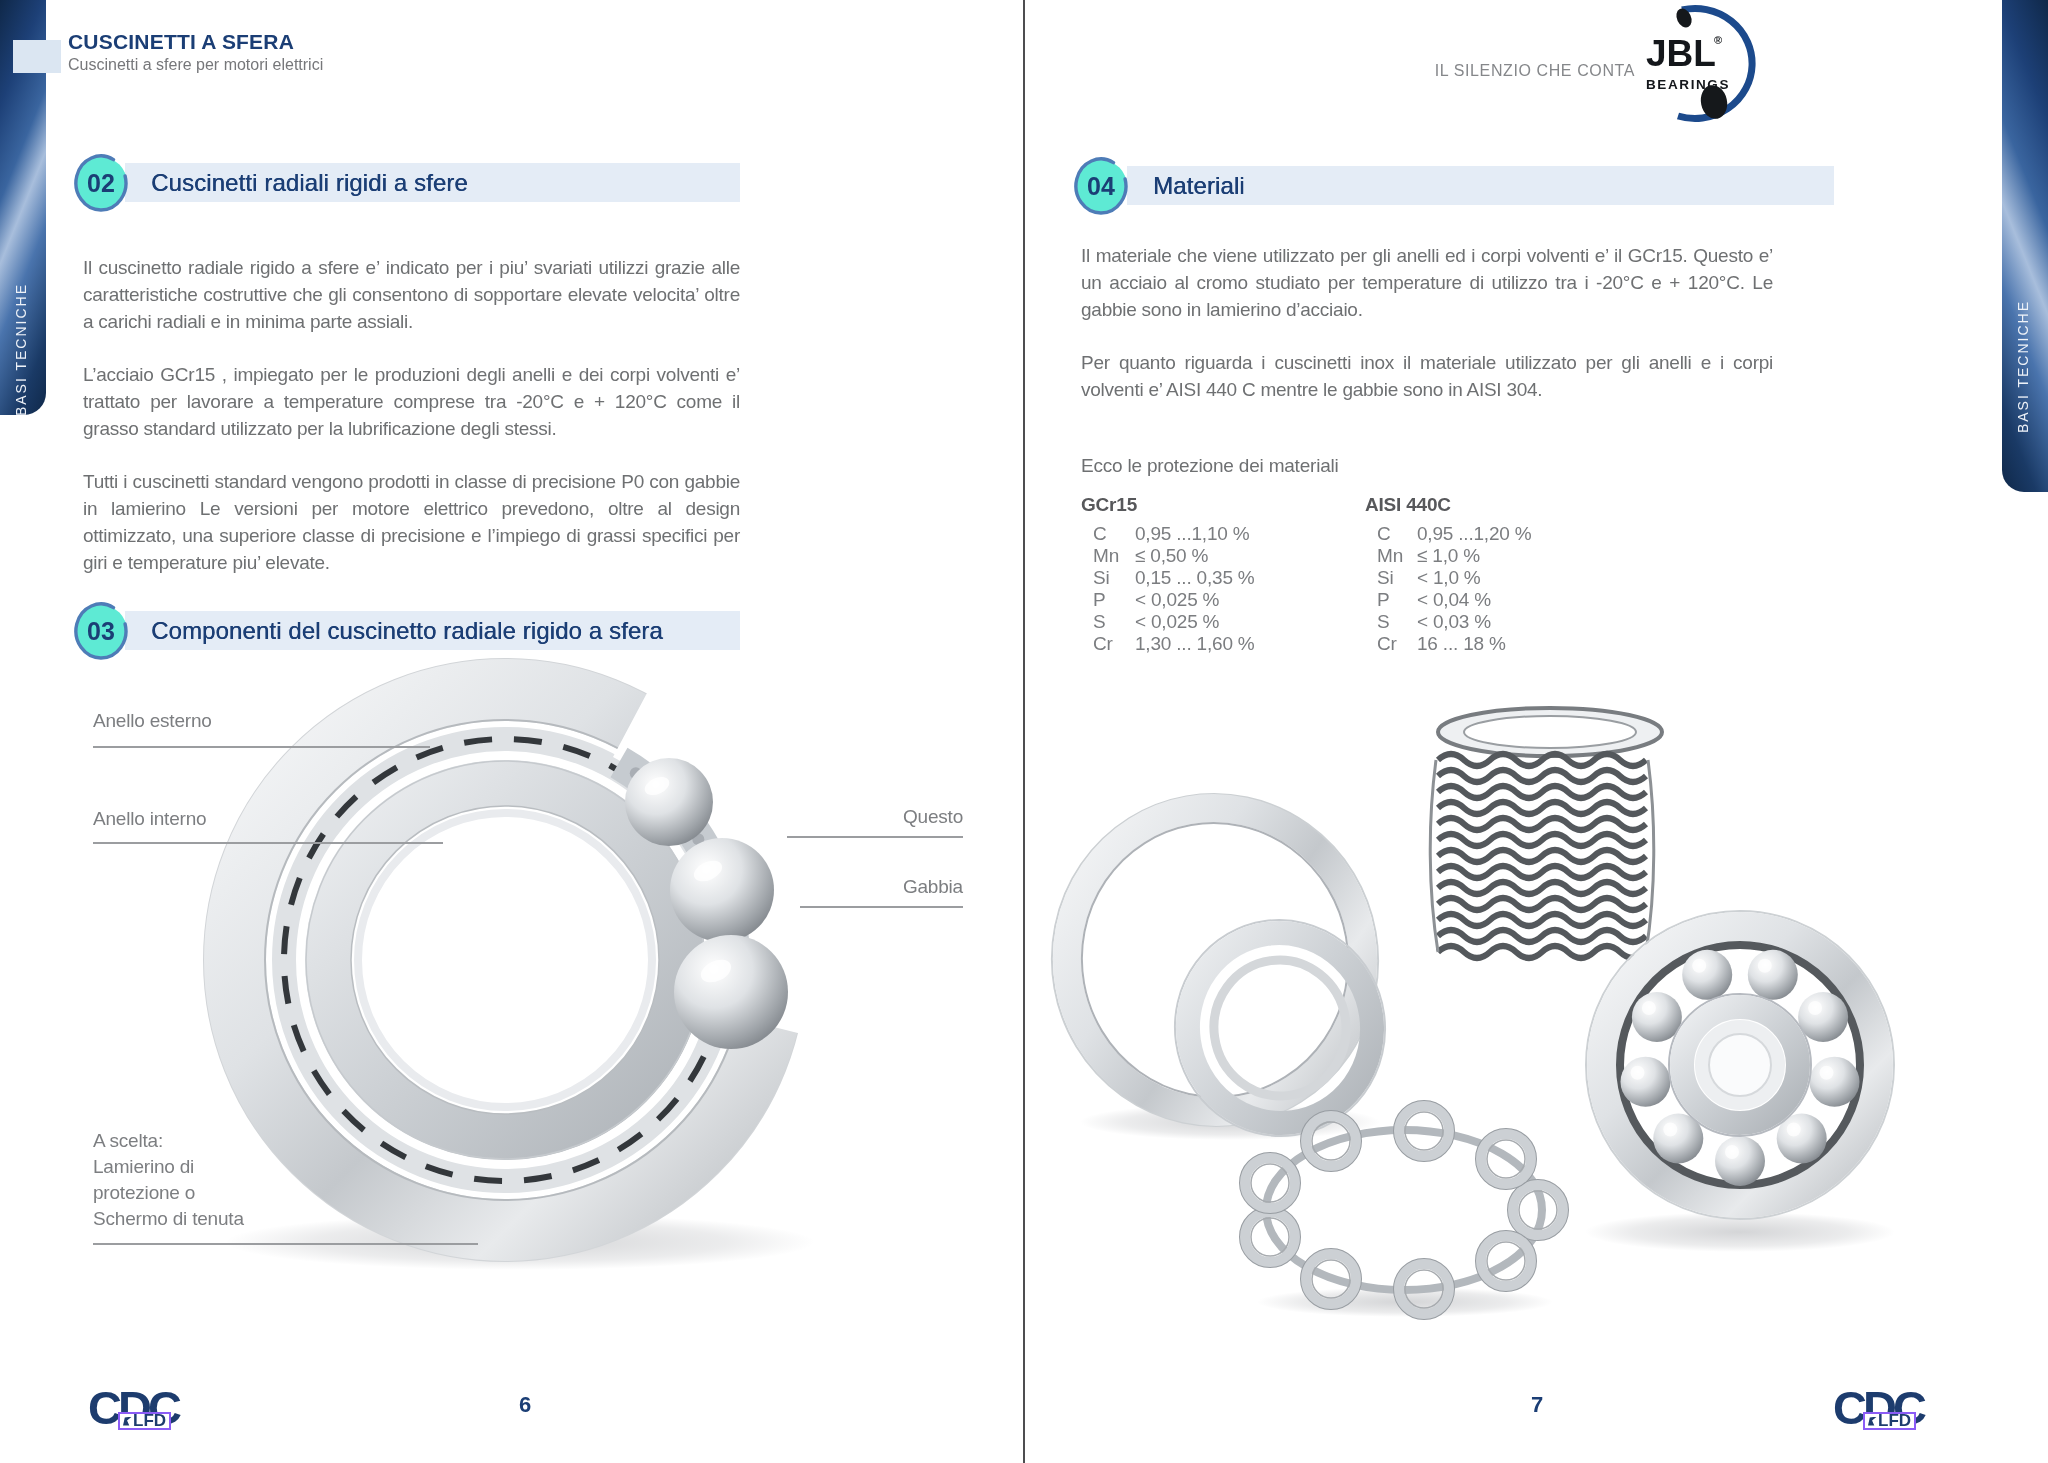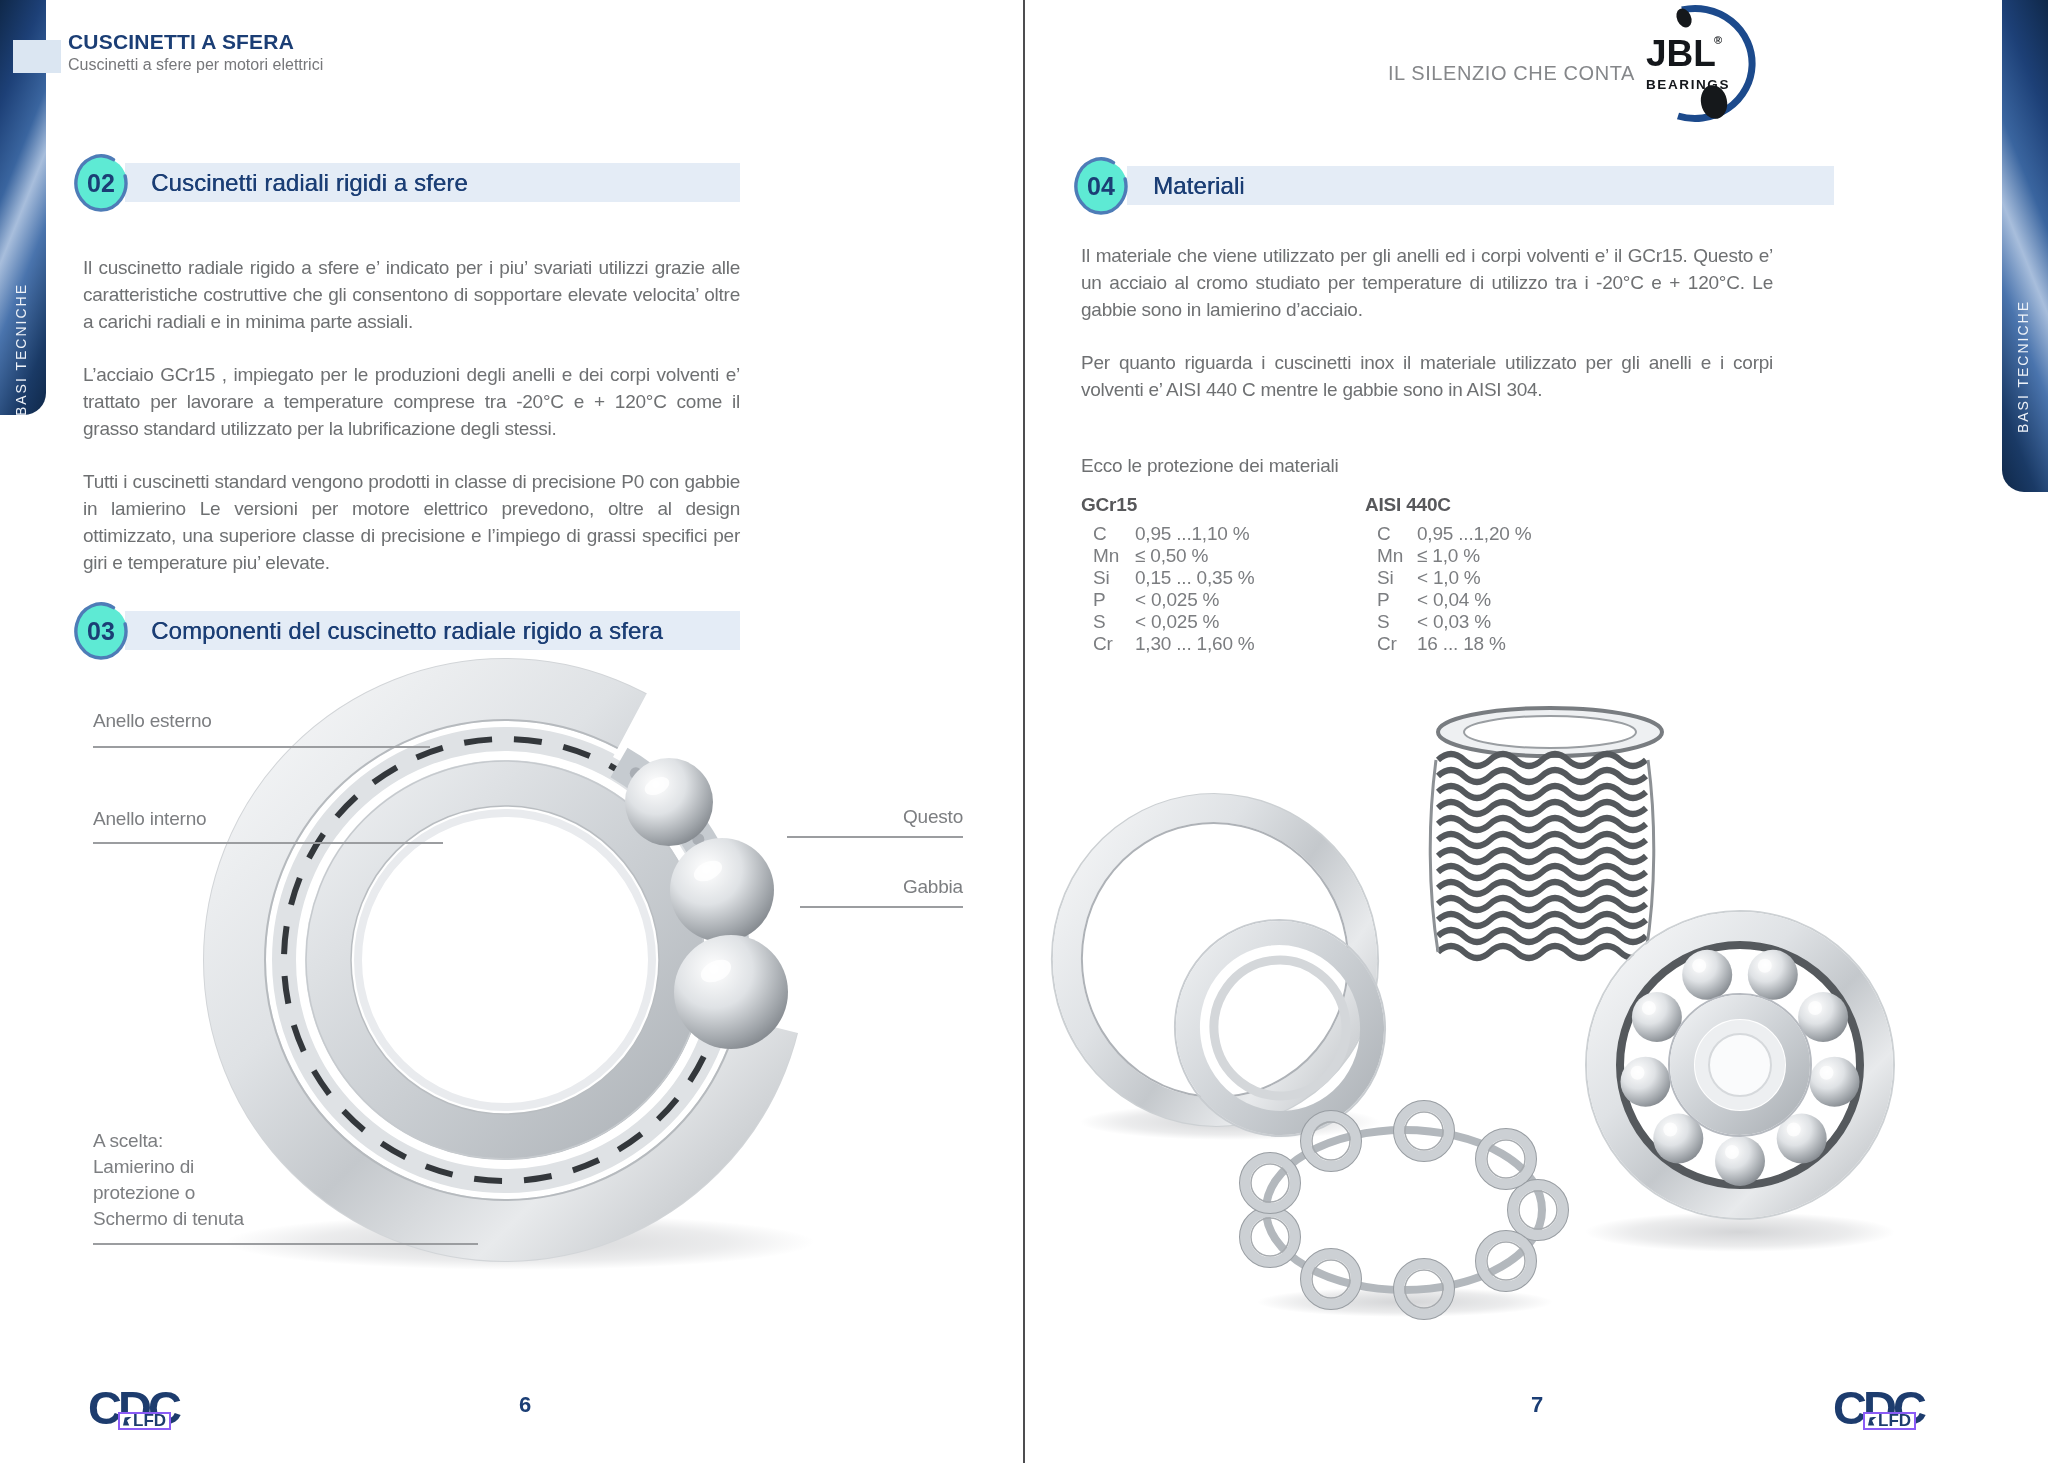--- a/index.html
+++ b/index.html
@@ -13,21 +13,21 @@
   .ribbon.left{left:0;height:415px;border-radius:0 0 22px 0;}
   .ribbon.right{right:0;height:492px;border-radius:0 0 0 22px;
           background:linear-gradient(248deg,#0f2849 0%,#1d4077 20%,#3a659f 38%,#a8bedc 52%,#4a74ad 66%,#1a3a66 86%,#0f2849 100%);}
   .vtext{position:absolute;writing-mode:vertical-rl;transform:rotate(180deg);
          color:#eef2f8;font-size:14px;letter-spacing:2px;font-weight:400;white-space:nowrap;}
 
   
   .pale-box{position:absolute;background:#dbe6f2;}
   .doc-title{position:absolute;color:#1b3e75;font-size:21px;font-weight:bold;letter-spacing:.2px;}
   .doc-sub{position:absolute;color:#76777a;font-size:16px;}
-  .tagline{position:absolute;color:#85878a;font-size:20px;letter-spacing:.6px;text-align:right;}
+  .tagline{position:absolute;color:#85878a;font-size:16px;letter-spacing:.6px;text-align:right;}
 
   
   .sec-bar{position:absolute;height:39px;background:#e4ecf6;display:flex;align-items:center;padding-left:12px;box-sizing:border-box;}
   .sec-title{color:#1b3e75;font-size:24px;font-weight:500;text-shadow:.4px 0 0 #1b3e75;letter-spacing:.1px;}
   .numcircle{position:absolute;width:52px;height:52px;border-radius:50%;background:#5eead4;
              display:flex;align-items:center;justify-content:center;z-index:3;}
   .numcircle .num{color:#1b3e75;font-size:25px;font-weight:bold;position:relative;z-index:2;}
   .numcircle svg{position:absolute;inset:-4px;width:60px;height:60px;}
 
   

